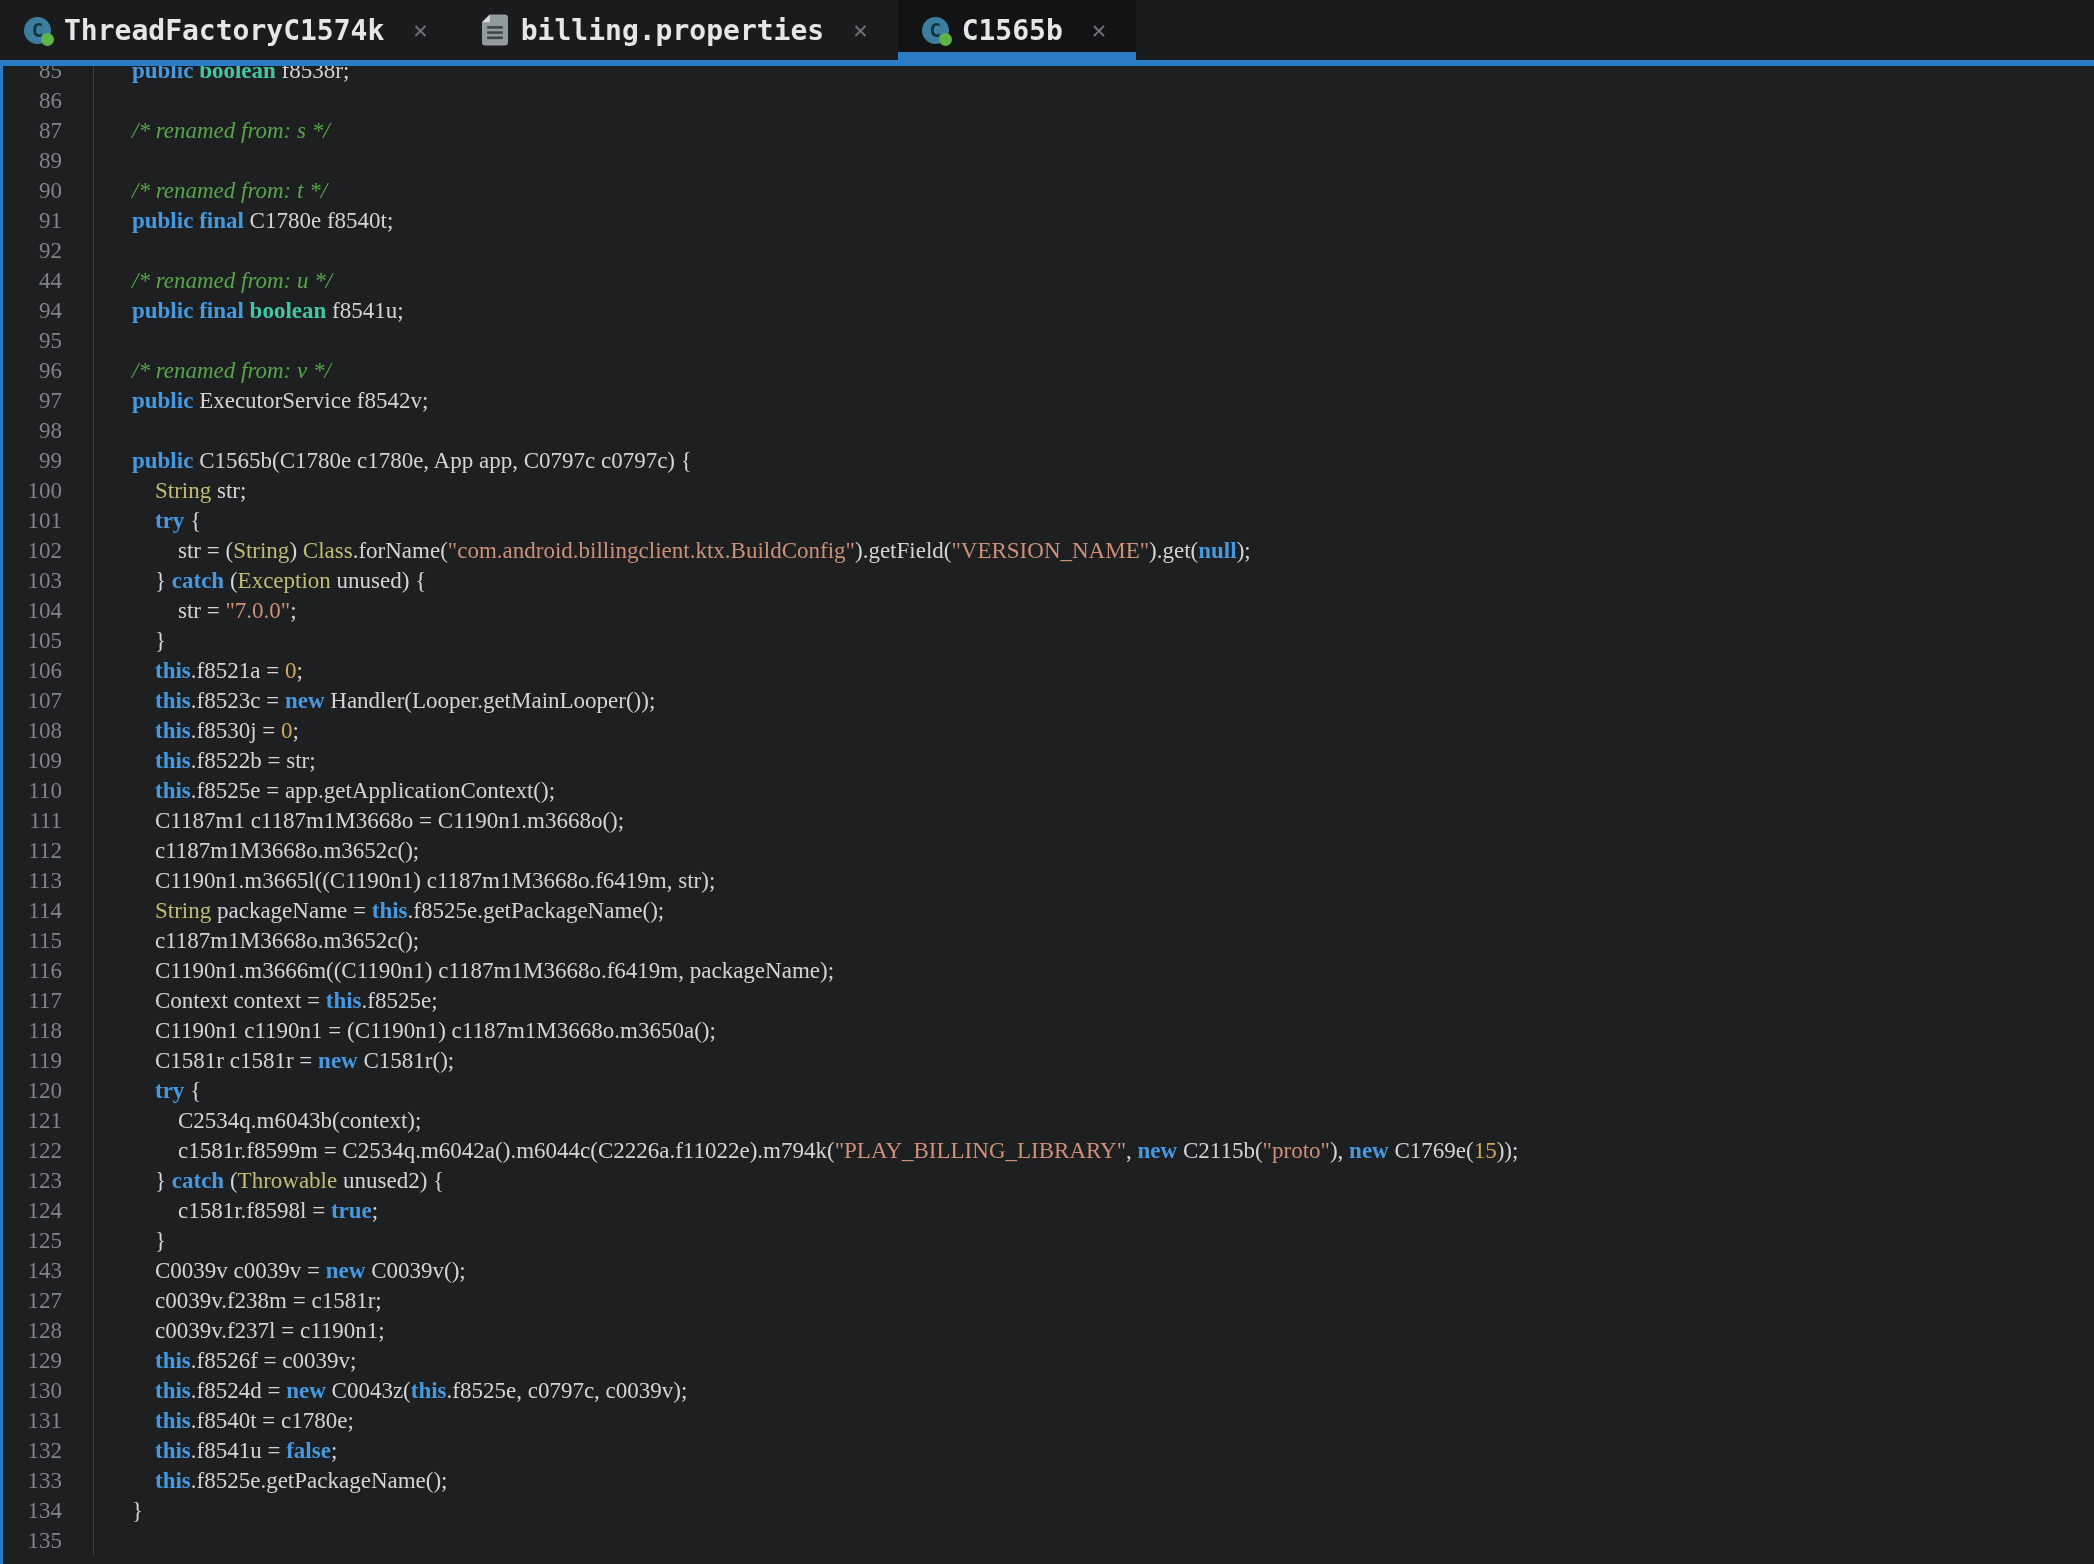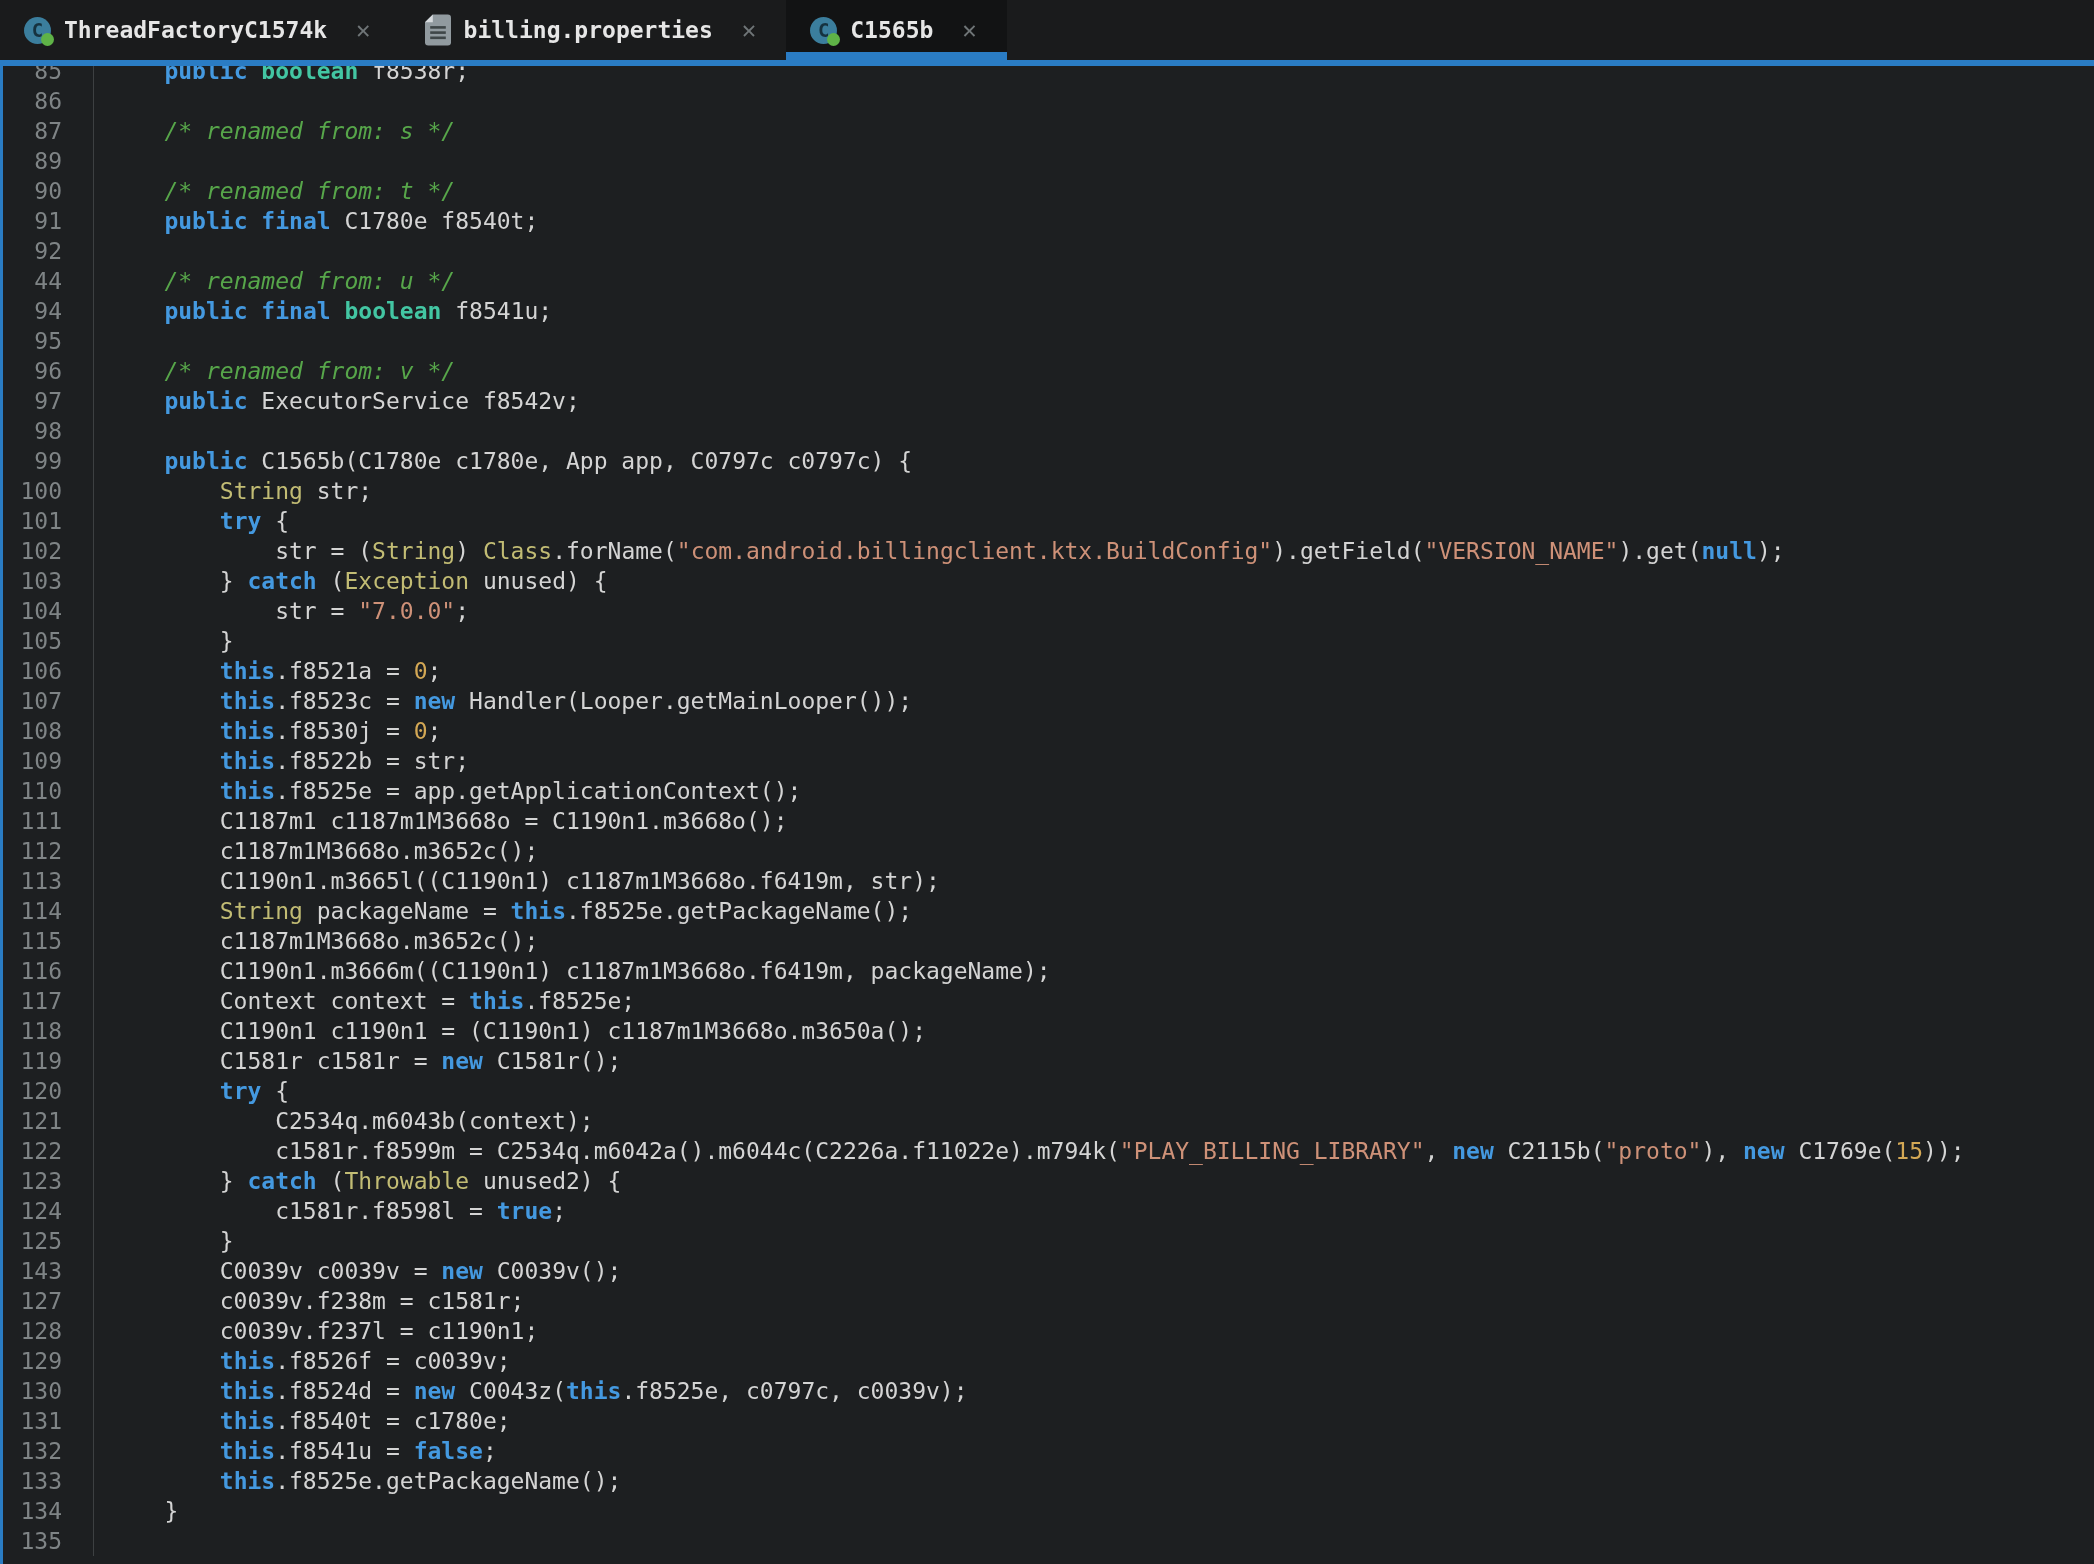--- a/index.html
+++ b/index.html
@@ -25,21 +25,21 @@
     background:#1a1b1c;
     cursor:pointer;
     position:relative;
   }
   .tab.active {
     background:#121314;
     box-shadow: inset 0 -8px 0 0 #2a7cc4;
   }
   .tab-label {
     color:#e6e6e6;
-    font-size:23px;
+    font-size:28px;
     font-weight:bold;
     white-space:pre;
   }
   .tab-close {
     color:#6f7577;
     font-size:24px;
     margin-left:16px;
     line-height:1;
   }
 
@@ -69,20 +69,21 @@
   .file-icon { width:26px; height:32px; flex:0 0 26px; }
 
   
   .editor {
     position:absolute;
     left:0; right:0; top:60px; bottom:0;
     border-top:6px solid #2a7cc4;
     border-left:3px solid #2a7cc4;
     background:#1d1f21;
     overflow:hidden;
+    font-family:Liberation Serif, serif;
   }
   .viewport { margin-top:-10px; }
   .line {
     display:flex;
     height:30px;
     line-height:30px;
     font-size:23px;
     white-space:pre;
   }
   .ln {

